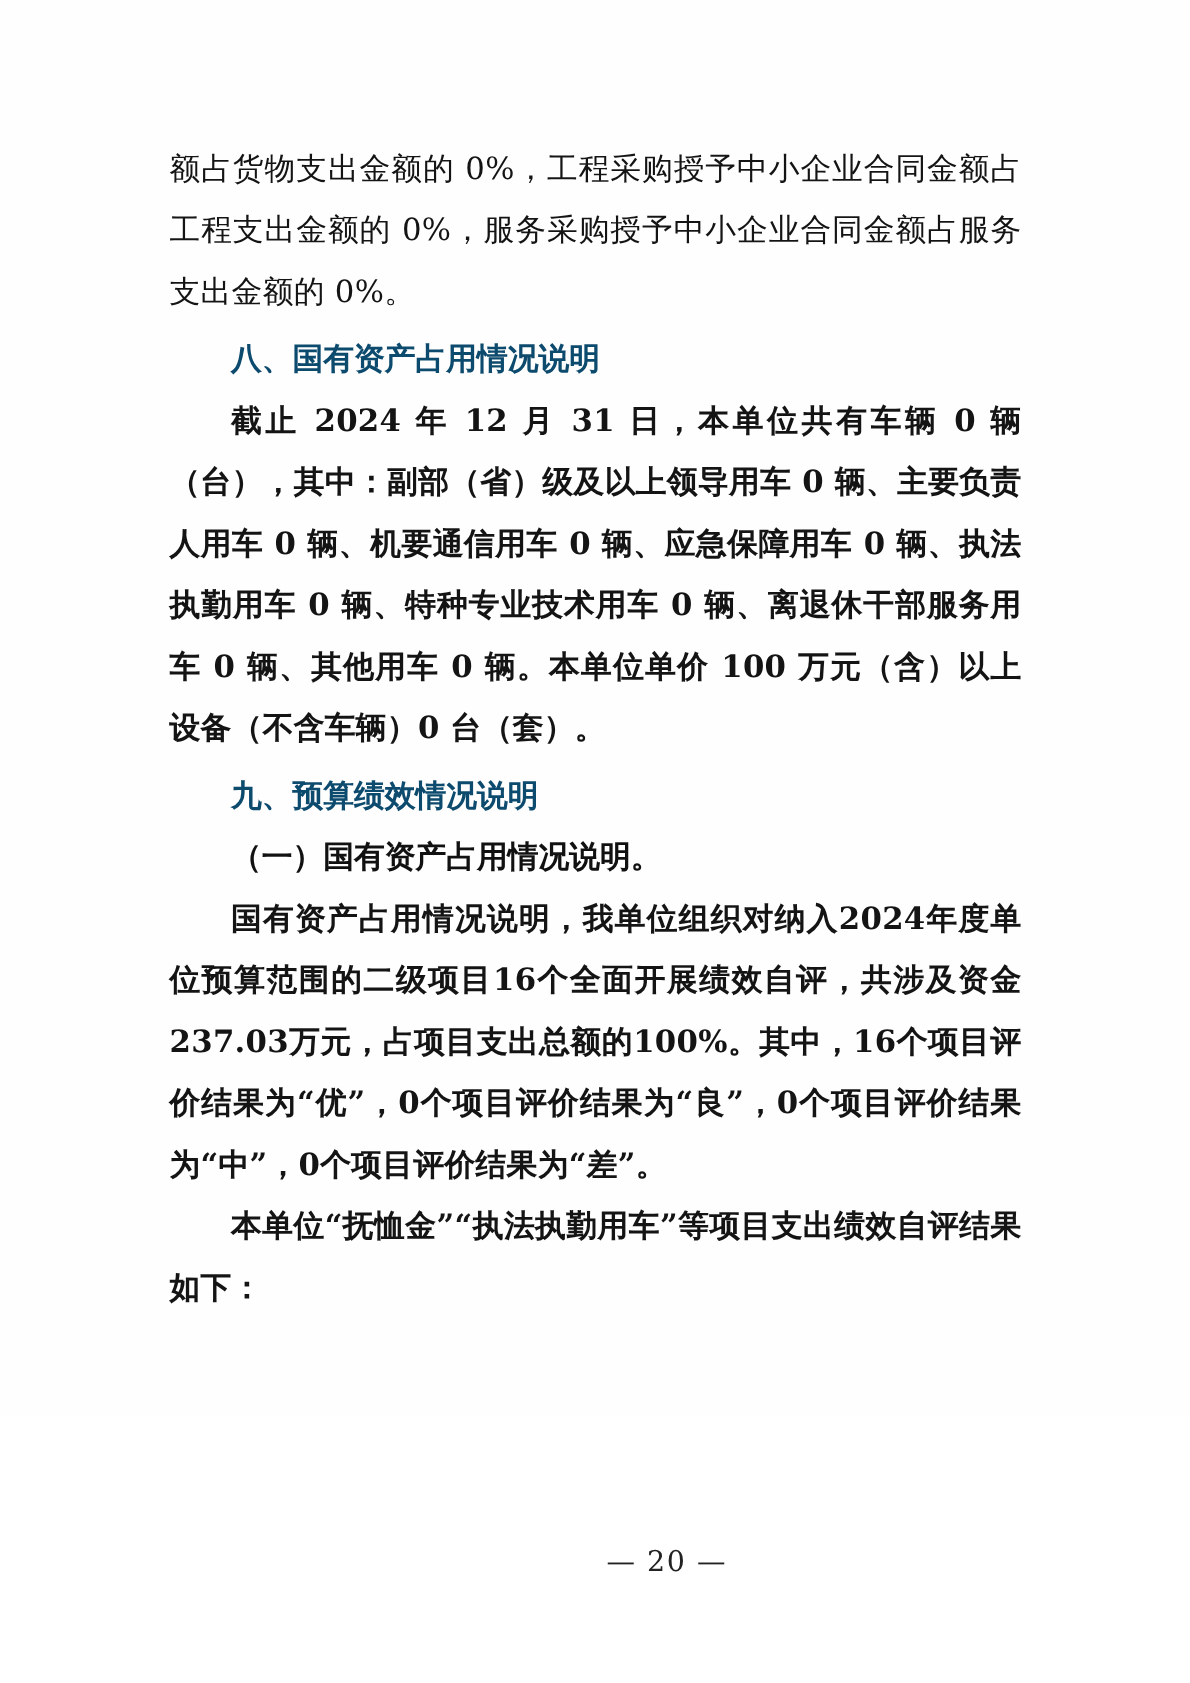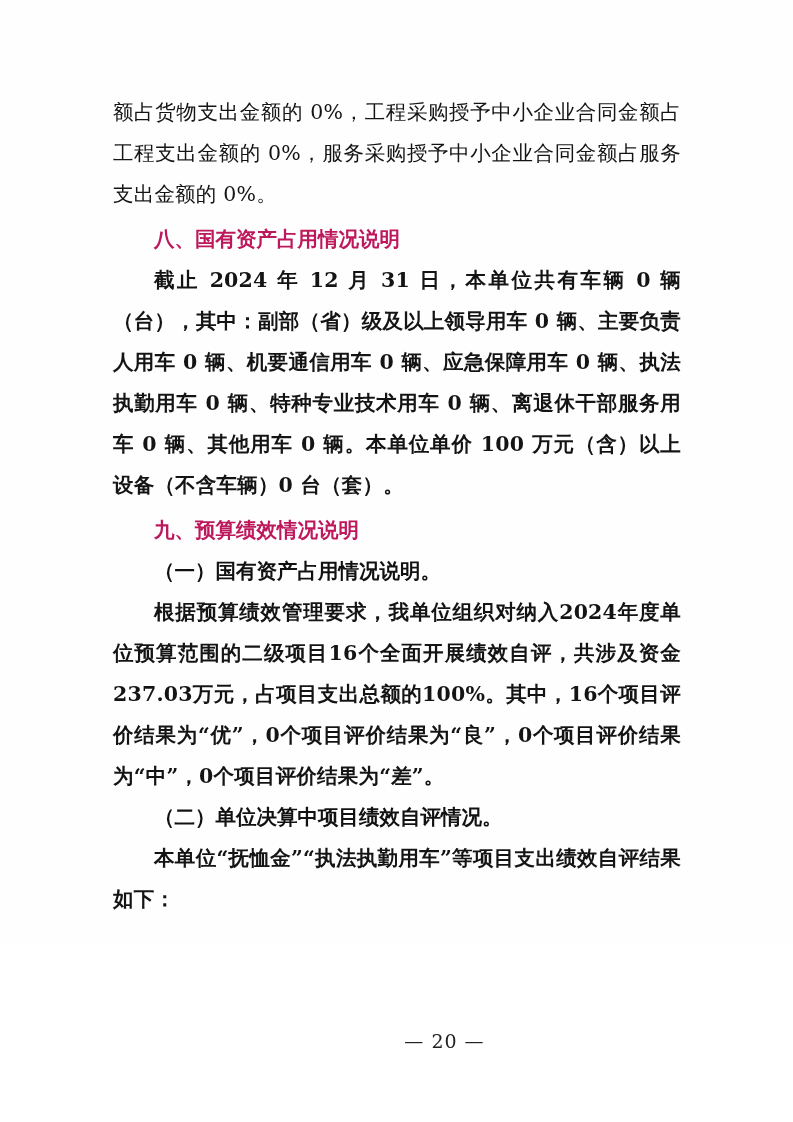--- a/index.html
+++ b/index.html
@@ -41,21 +41,21 @@
   .indent {
     text-indent: 41px;
     font-weight: bold;
   }
   .heading {
     font-size: 20.5px;
     line-height: 41px;
     font-weight: bold;
     text-indent: 41px;
     margin: 0;
-    color: #be185d;
+    color: #0c4a6e;
     font-family: "DejaVu Sans", "Liberation Sans", sans-serif;
   }
   .subheading {
     font-size: 20.5px;
     line-height: 41px;
     font-weight: bold;
     text-indent: 41px;
     margin: 0;
     color: #111111;
     font-family: "DejaVu Sans", "Liberation Sans", sans-serif;
@@ -88,23 +88,22 @@
     <p class="heading">八、国有资产占用情况说明</p>
 
     <p class="para indent">截止 2024 年 12 月 31 日，本单位共有车辆 0 辆（台），其中：副部（省）级及以上领导用车 0 辆、主要负责人用车 0 辆、机要通信用车 0 辆、应急保障用车 0 辆、执法执勤用车 0 辆、特种专业技术用车 0 辆、离退休干部服务用车 0 辆、其他用车 0 辆。本单位单价 100 万元（含）以上设备（不含车辆）0 台（套）。</p>
 
     <div class="gap-sm"></div>
 
     <p class="heading">九、预算绩效情况说明</p>
 
     <p class="subheading">（一）国有资产占用情况说明。</p>
 
-    <p class="para indent">根据预算绩效管理要求，我单位组织对纳入2024年度单位预算范围的二级项目16个全面开展绩效自评，共涉及资金237.03万元，占项目支出总额的100%。其中，16个项目评价结果为“优”，0个项目评价结果为“良”，0个项目评价结果为“中”，0个项目评价结果为“差”。</p>
+    <p class="para indent">国有资产占用情况说明，我单位组织对纳入2024年度单位预算范围的二级项目16个全面开展绩效自评，共涉及资金237.03万元，占项目支出总额的100%。其中，16个项目评价结果为“优”，0个项目评价结果为“良”，0个项目评价结果为“中”，0个项目评价结果为“差”。</p>
 
-    <p class="subheading">（二）单位决算中项目绩效自评情况。</p>
 
     <p class="para indent">本单位“抚恤金”“执法执勤用车”等项目支出绩效自评结果如下：</p>
 
   </div>
 
   <div class="footer">— 20 —</div>
 
 </div>
 
 </body></html>

